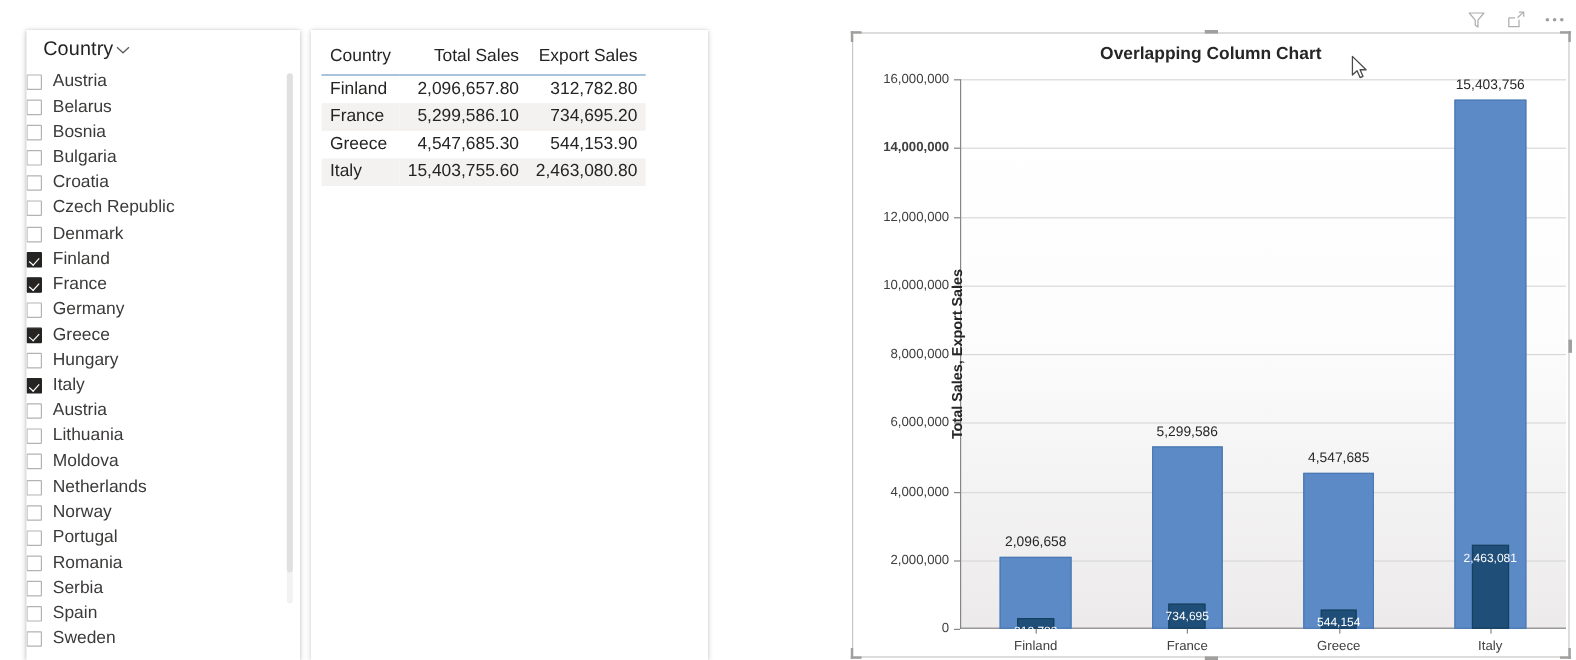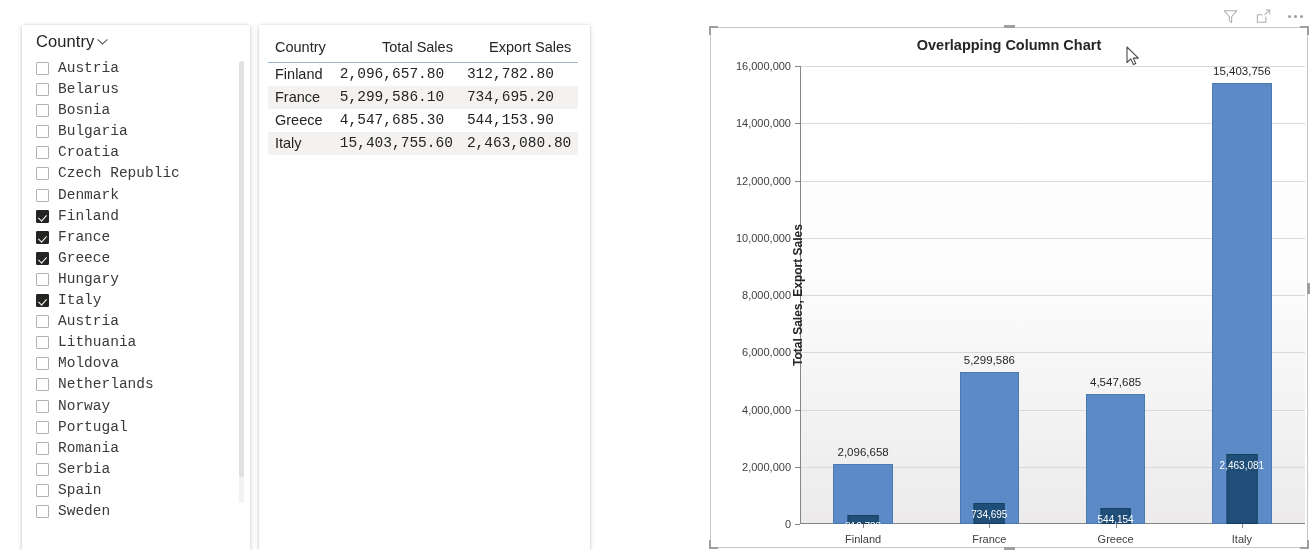--- a/index.html
+++ b/index.html
@@ -21,21 +21,21 @@
   #slicer-header {
     position: absolute; left: 0; top: 0; width: 100%; height: 33px;
     display: flex; align-items: center; padding: 0 12px 0 14px;
   }
   #slicer-title {
     font-size: 16.5px; color: #252423; font-weight: 400; letter-spacing: .1px;
   }
   #chev { margin-left: auto; display: block; }
   #slicer-list {
     position: absolute; left: 0; top: 33px; right: 0; bottom: 0;
-    padding-left: 14px; overflow: hidden; font-family: Liberation Mono, monospace;
+    overflow: hidden;
   }
   .s-item { display: flex; align-items: center; height: 21px; margin-bottom: 0.1px; }
   .s-box {
     width: 13px; height: 13px; flex: 0 0 13px; border: 1px solid #b3b3b3;
     background: #fff; border-radius: 1px; position: relative;
   }
   .s-item.checked .s-box { background: #252423; border-color: #252423; }
   .s-item.checked .s-box::after {
     content: ""; position: absolute; left: 3px; top: 2px;
     width: 4px; height: 7px; border: solid #fff; border-width: 0 1.4px 1.4px 0;
@@ -67,21 +67,21 @@
     padding: 4px 7px 7px 7px; border-bottom: 1.4px solid #9bb7d4;
     white-space: nowrap;
   }
   #tbl th.c-country { text-align: left; }
   #tbl th.c-num { text-align: right; }
   #tbl td {
     font-size: 14.5px; color: #252423; padding: 3px 7px; white-space: nowrap;
     line-height: 17px;
   }
   #tbl td.c-country { text-align: left; }
-  #tbl td.c-num { text-align: left; font-family: Liberation Mono, monospace; }
+  #tbl td.c-num { text-align: right; }
   #tbl tbody tr:nth-child(even) { background: #f3f2f1; }
 
   
   #chart-wrap {
     position: absolute; left: 710px; top: 27px; width: 598px; height: 521px;
   }
   #chart-border {
     position: absolute; inset: 0; border: 1px solid #c8c6c4; background: #fff;
   }
   .handle { position: absolute; background: #a19f9d; }
@@ -205,20 +205,24 @@
           <span class="s-box"></span>
           <span class="s-label">Denmark</span>
         </div>
         <div class="s-item checked">
           <span class="s-box"></span>
           <span class="s-label">Finland</span>
         </div>
         <div class="s-item checked">
           <span class="s-box"></span>
           <span class="s-label">France</span>
+        </div>
+        <div class="s-item">
+          <span class="s-box"></span>
+          <span class="s-label">Germany</span>
         </div>
         <div class="s-item checked">
           <span class="s-box"></span>
           <span class="s-label">Greece</span>
         </div>
         <div class="s-item">
           <span class="s-box"></span>
           <span class="s-label">Hungary</span>
         </div>
         <div class="s-item checked">
@@ -343,21 +347,21 @@
           <div class="ylabel" style="top: 343.5px;">4,000,000</div>
           <div class="ytick" style="top: 286.25px;"></div>
           <div class="ylabel" style="top: 286.25px;">6,000,000</div>
           <div class="ytick" style="top: 229px;"></div>
           <div class="ylabel" style="top: 229px;">8,000,000</div>
           <div class="ytick" style="top: 171.75px;"></div>
           <div class="ylabel" style="top: 171.75px;">10,000,000</div>
           <div class="ytick" style="top: 114.5px;"></div>
           <div class="ylabel" style="top: 114.5px;">12,000,000</div>
           <div class="ytick" style="top: 57.25px;"></div>
-          <div class="ylabel" style="top: 57.25px;">14,000,000</div>
+          <div class="ylabel" style="top: 57.25px; font-weight: bold;">14,000,000</div>
           <div class="ytick" style="top: 0px;"></div>
           <div class="ylabel" style="top: 0px;">16,000,000</div>
         </div>
       <div id="yaxisline"></div>
       <div id="xaxisline"></div>
       <div id="ytitle">Total Sales, Export Sales</div>
       <div id="bars-layer">
           <div class="cat-group" style="left: 33.4562px; width: 59.3375px;">
             <div class="bar-total" style="height: 60.0168px; background: rgb(91, 138, 198);"></div>
             <div class="bar-export" style="height: 8.95341px; background: rgb(31, 78, 121);"></div>

